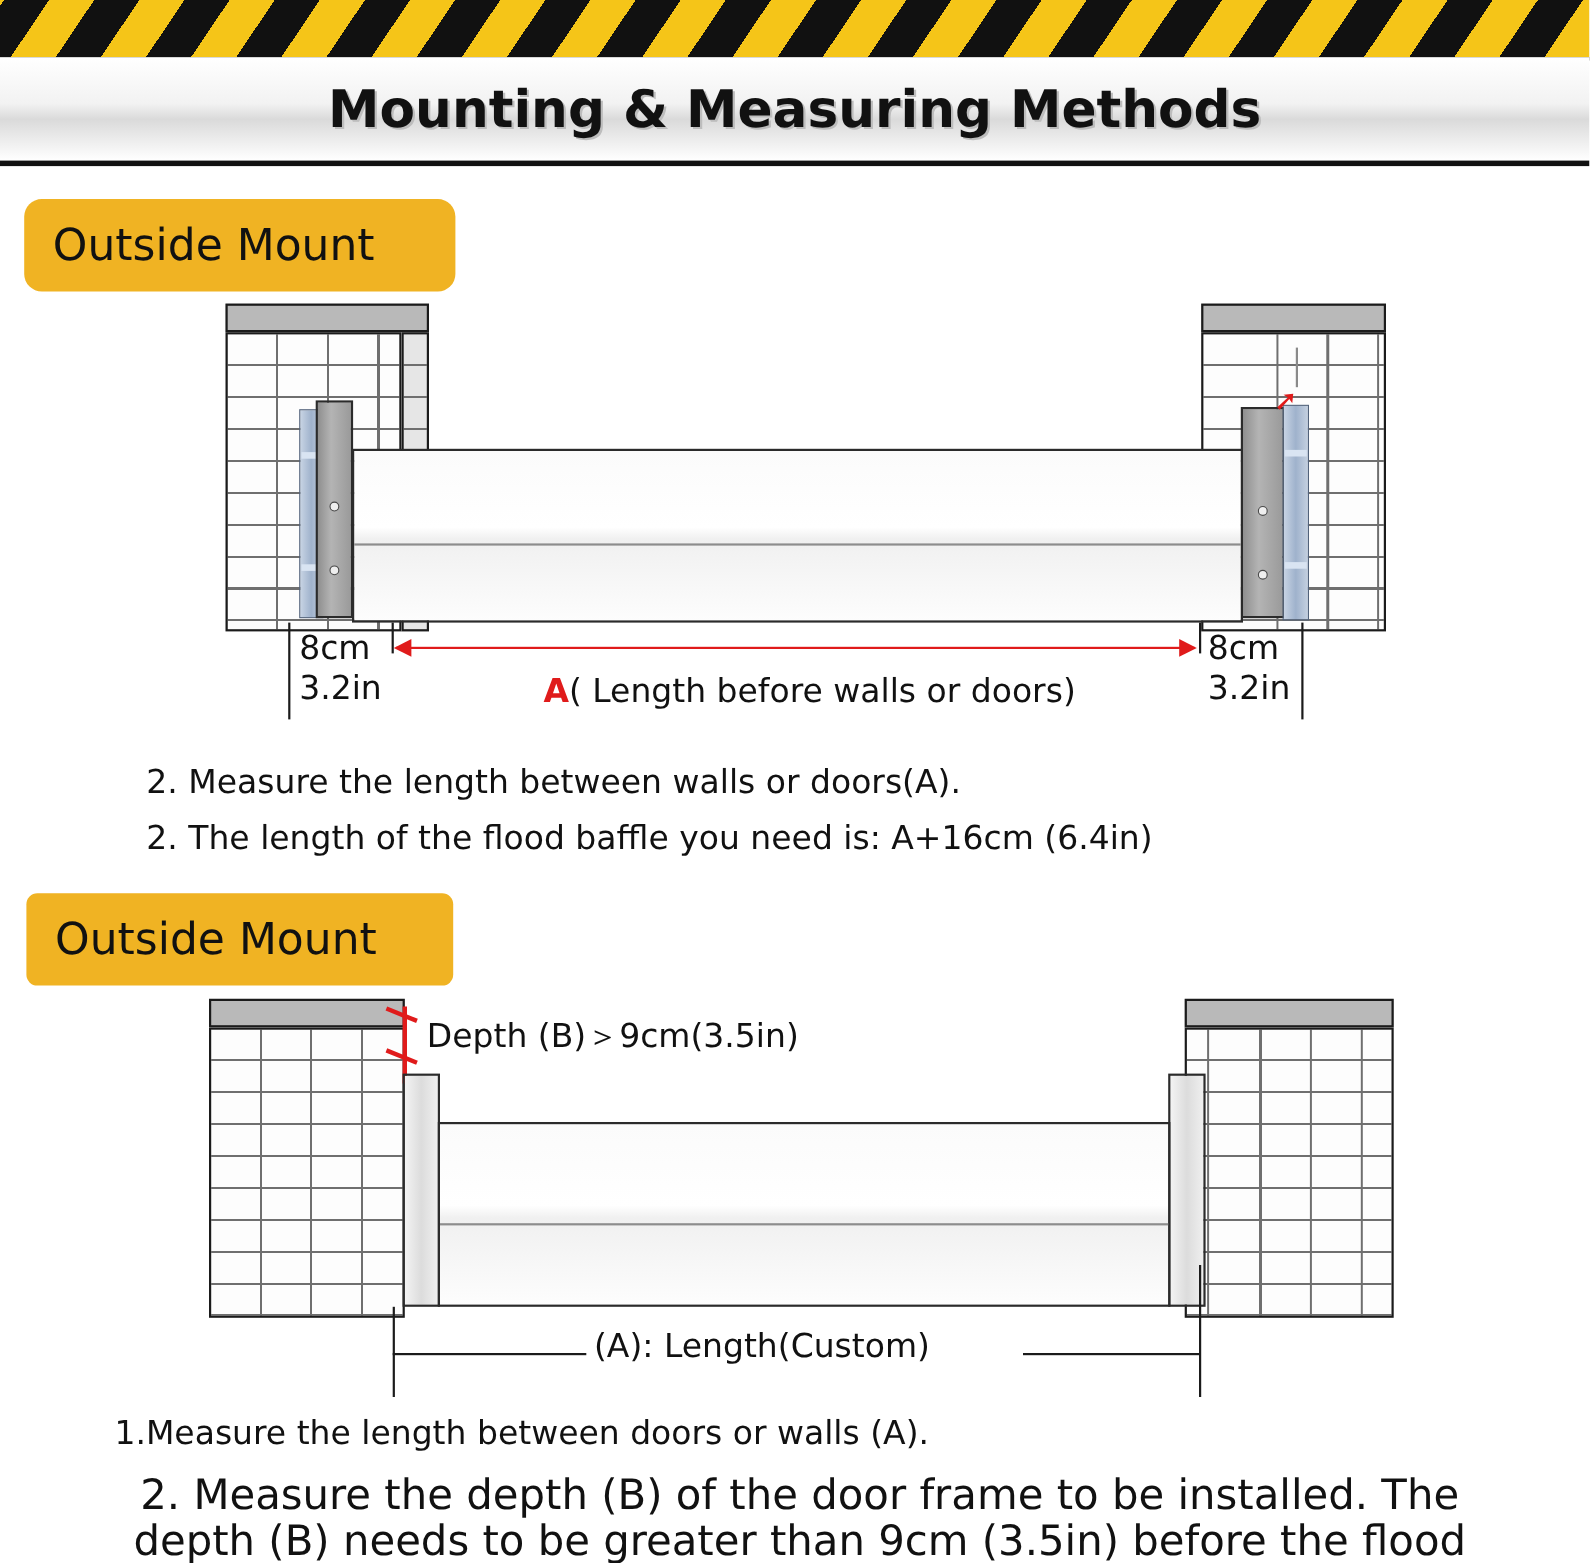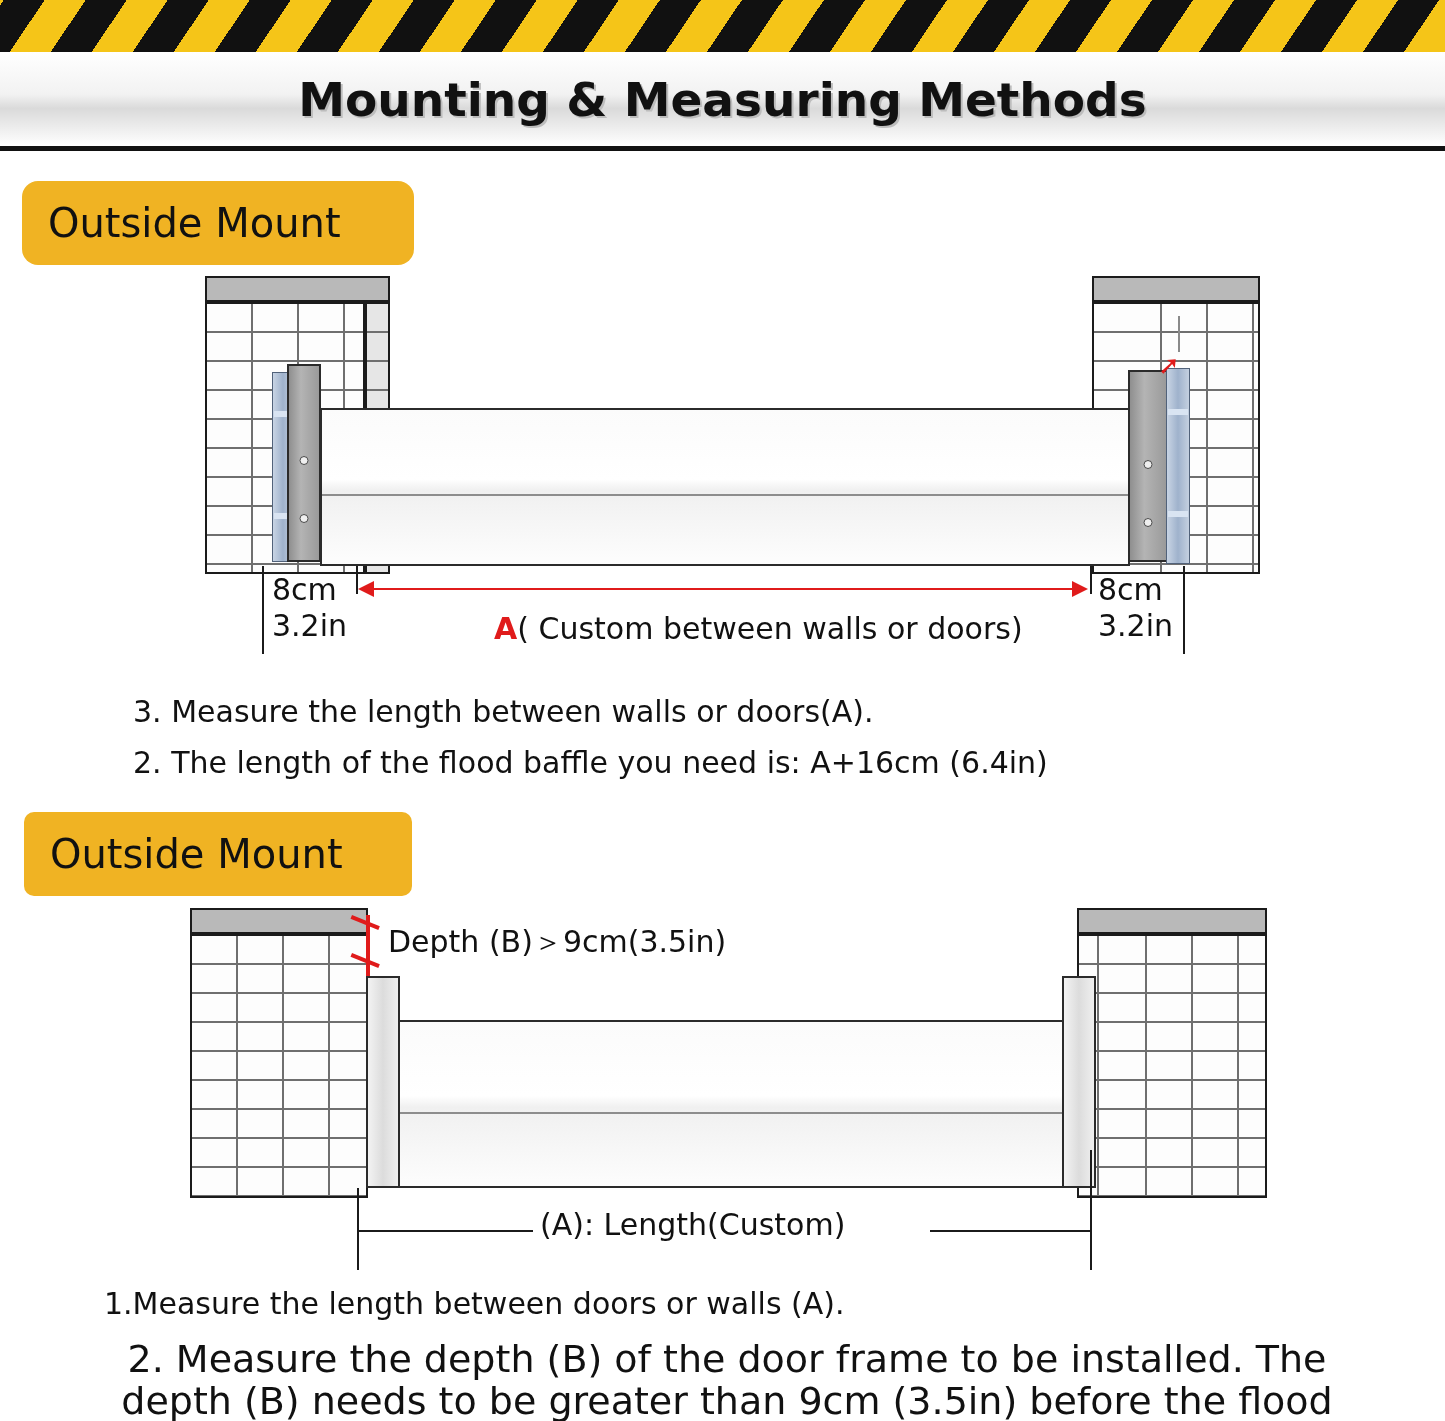--- a/index.html
+++ b/index.html
@@ -311,24 +311,24 @@
 <div class="measure-label" style="left:272px; top:572px;">
   <div>8cm</div>
   <div>3.2in</div>
 </div>
 <div class="measure-label" style="left:1098px; top:572px;">
   <div>8cm</div>
   <div>3.2in</div>
 </div>
 
 <div class="dim-caption" style="left:494px; top:611px;">
-  <span class="dim-letter">A</span><span>( Custom between walls or doors)</span>
-</div>
-
-<div class="step" style="left:133px; top:694px;">3. Measure the length between walls or doors(A).</div>
+  <span class="dim-letter">A</span><span>( Length before walls or doors)</span>
+</div>
+
+<div class="step" style="left:133px; top:694px;">2. Measure the length between walls or doors(A).</div>
 <div class="step" style="left:133px; top:745px;">2. The length of the flood baffle you need is: A+16cm (6.4in)</div>
 
 <div class="pill" id="pill-inside">
   <span>Outside Mount</span>
 </div>
 
 <div class="pillar" style="left:190px; top:908px; width:178px; height:290px;">
   <div class="top-face"></div>
   <div class="front" style="top:26px; height:264px; width:178px;"></div>
 </div>

